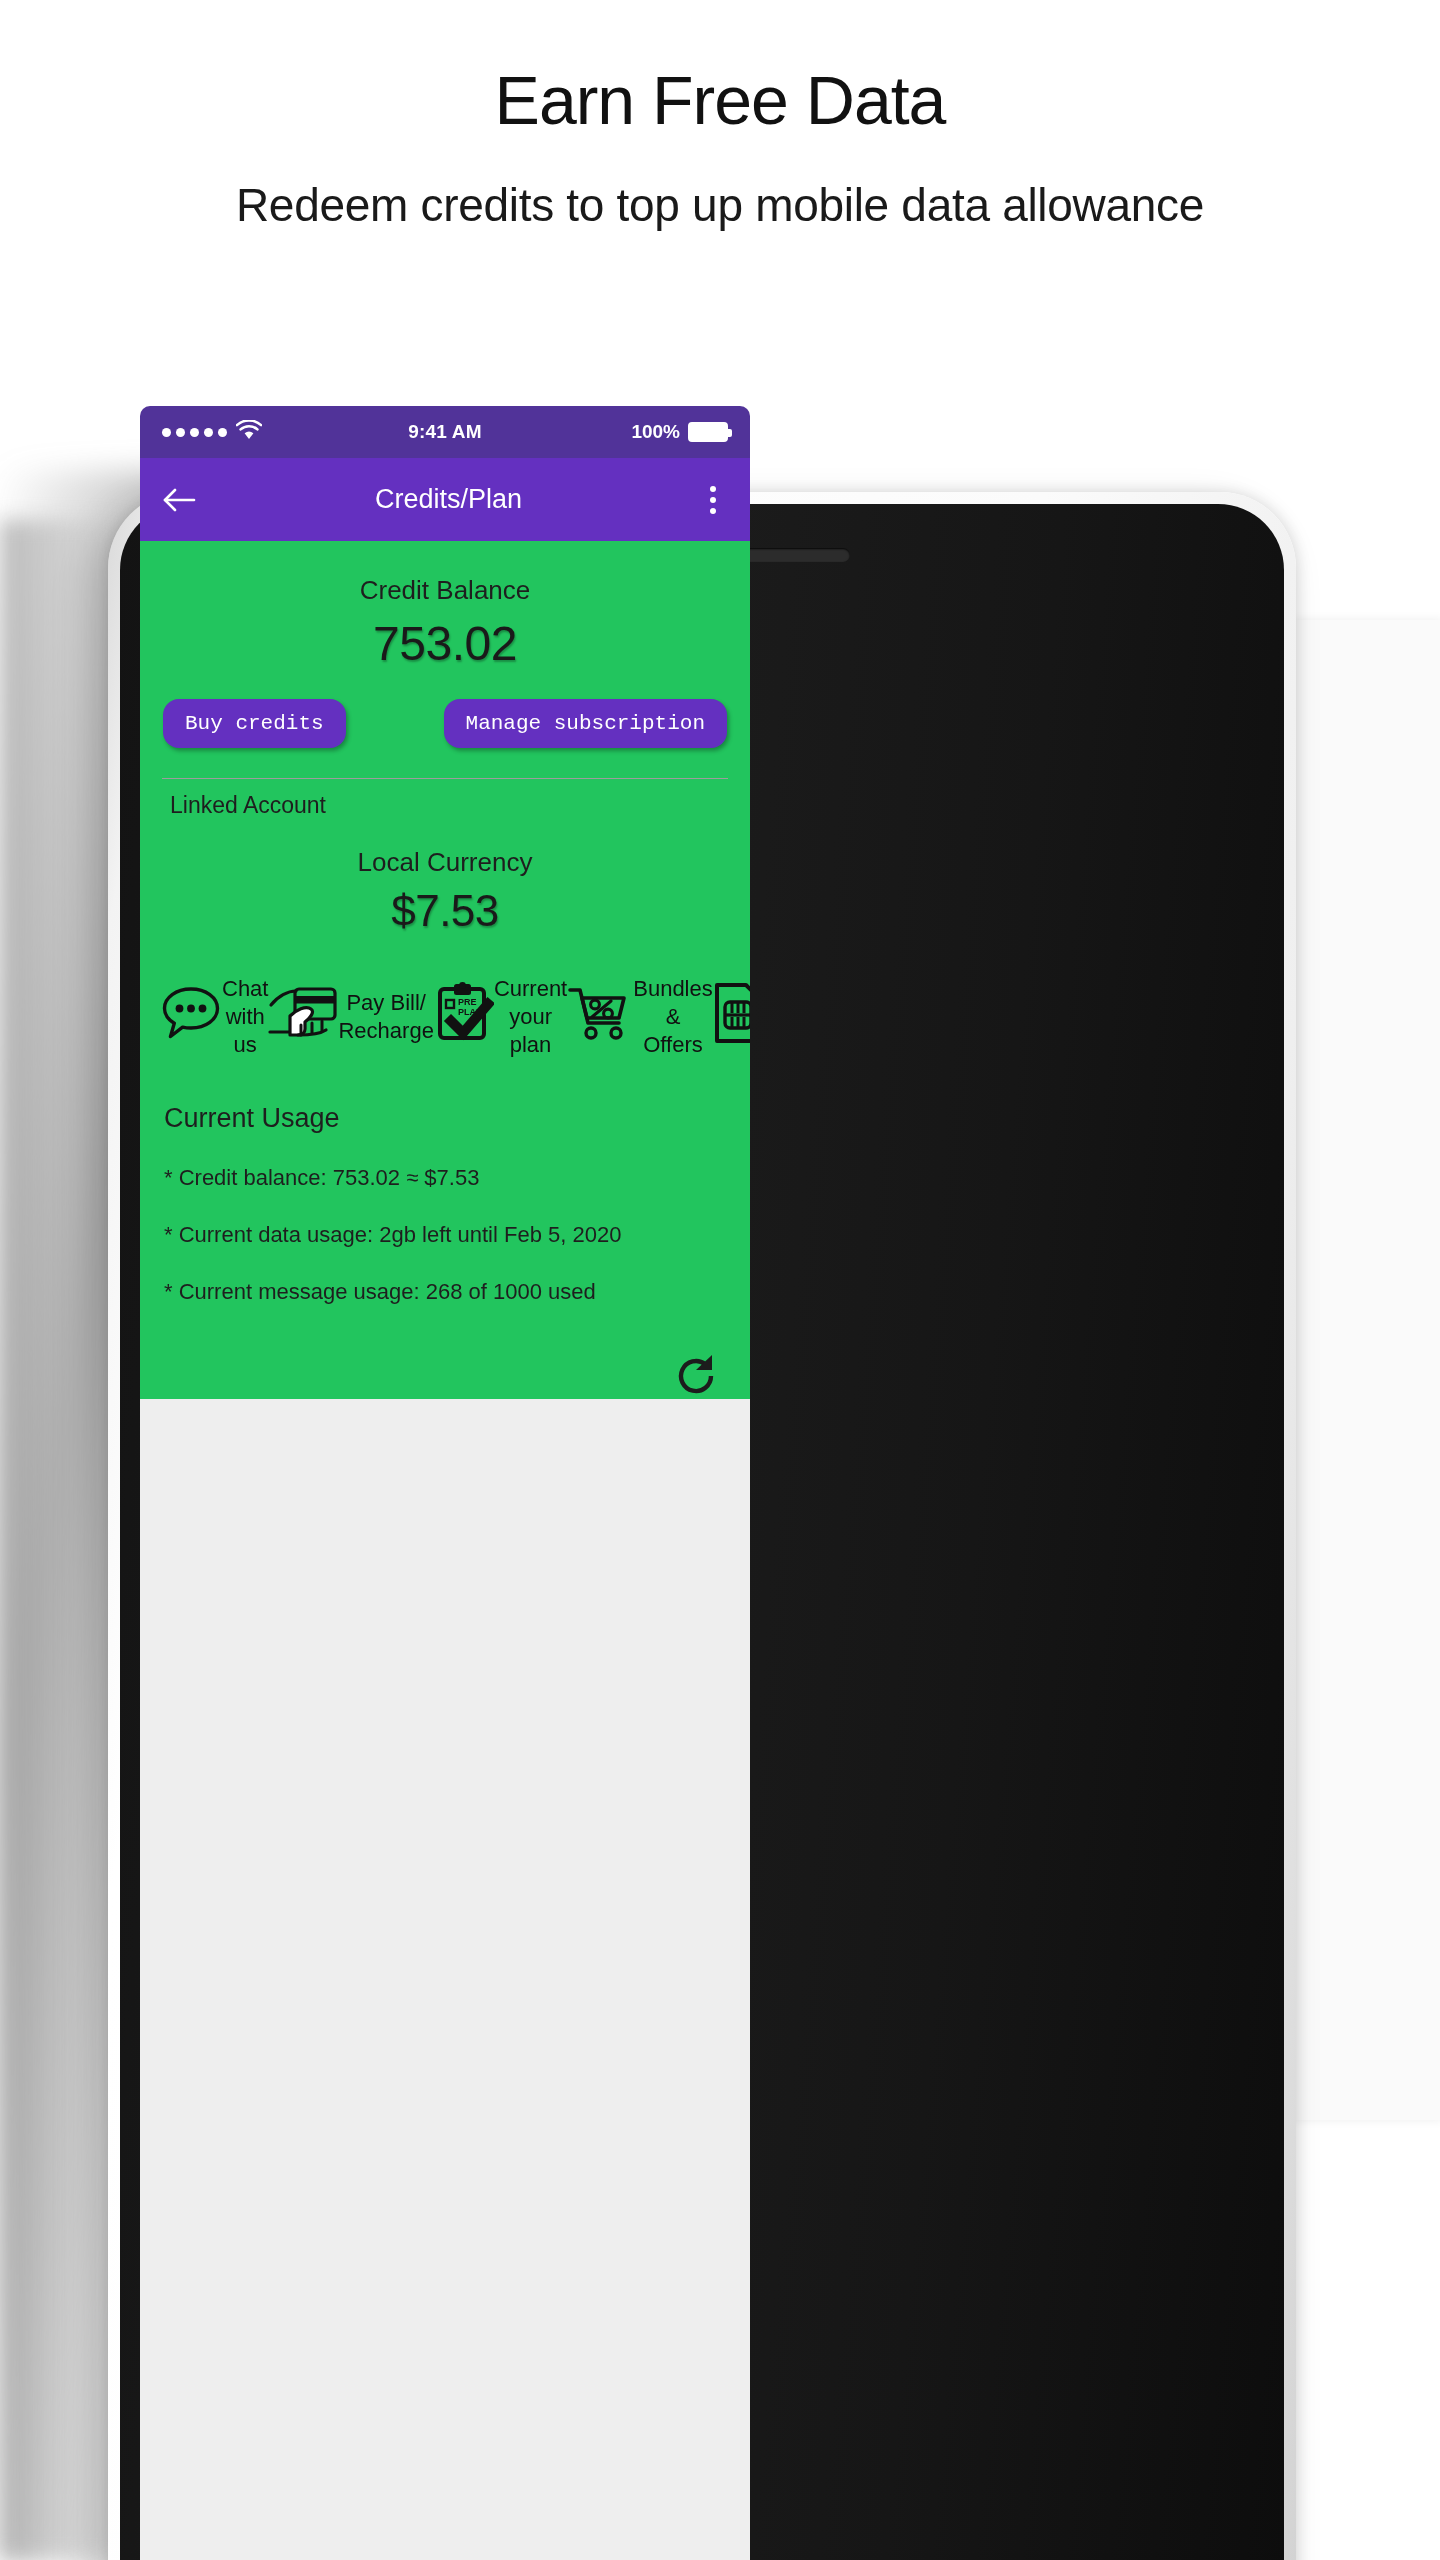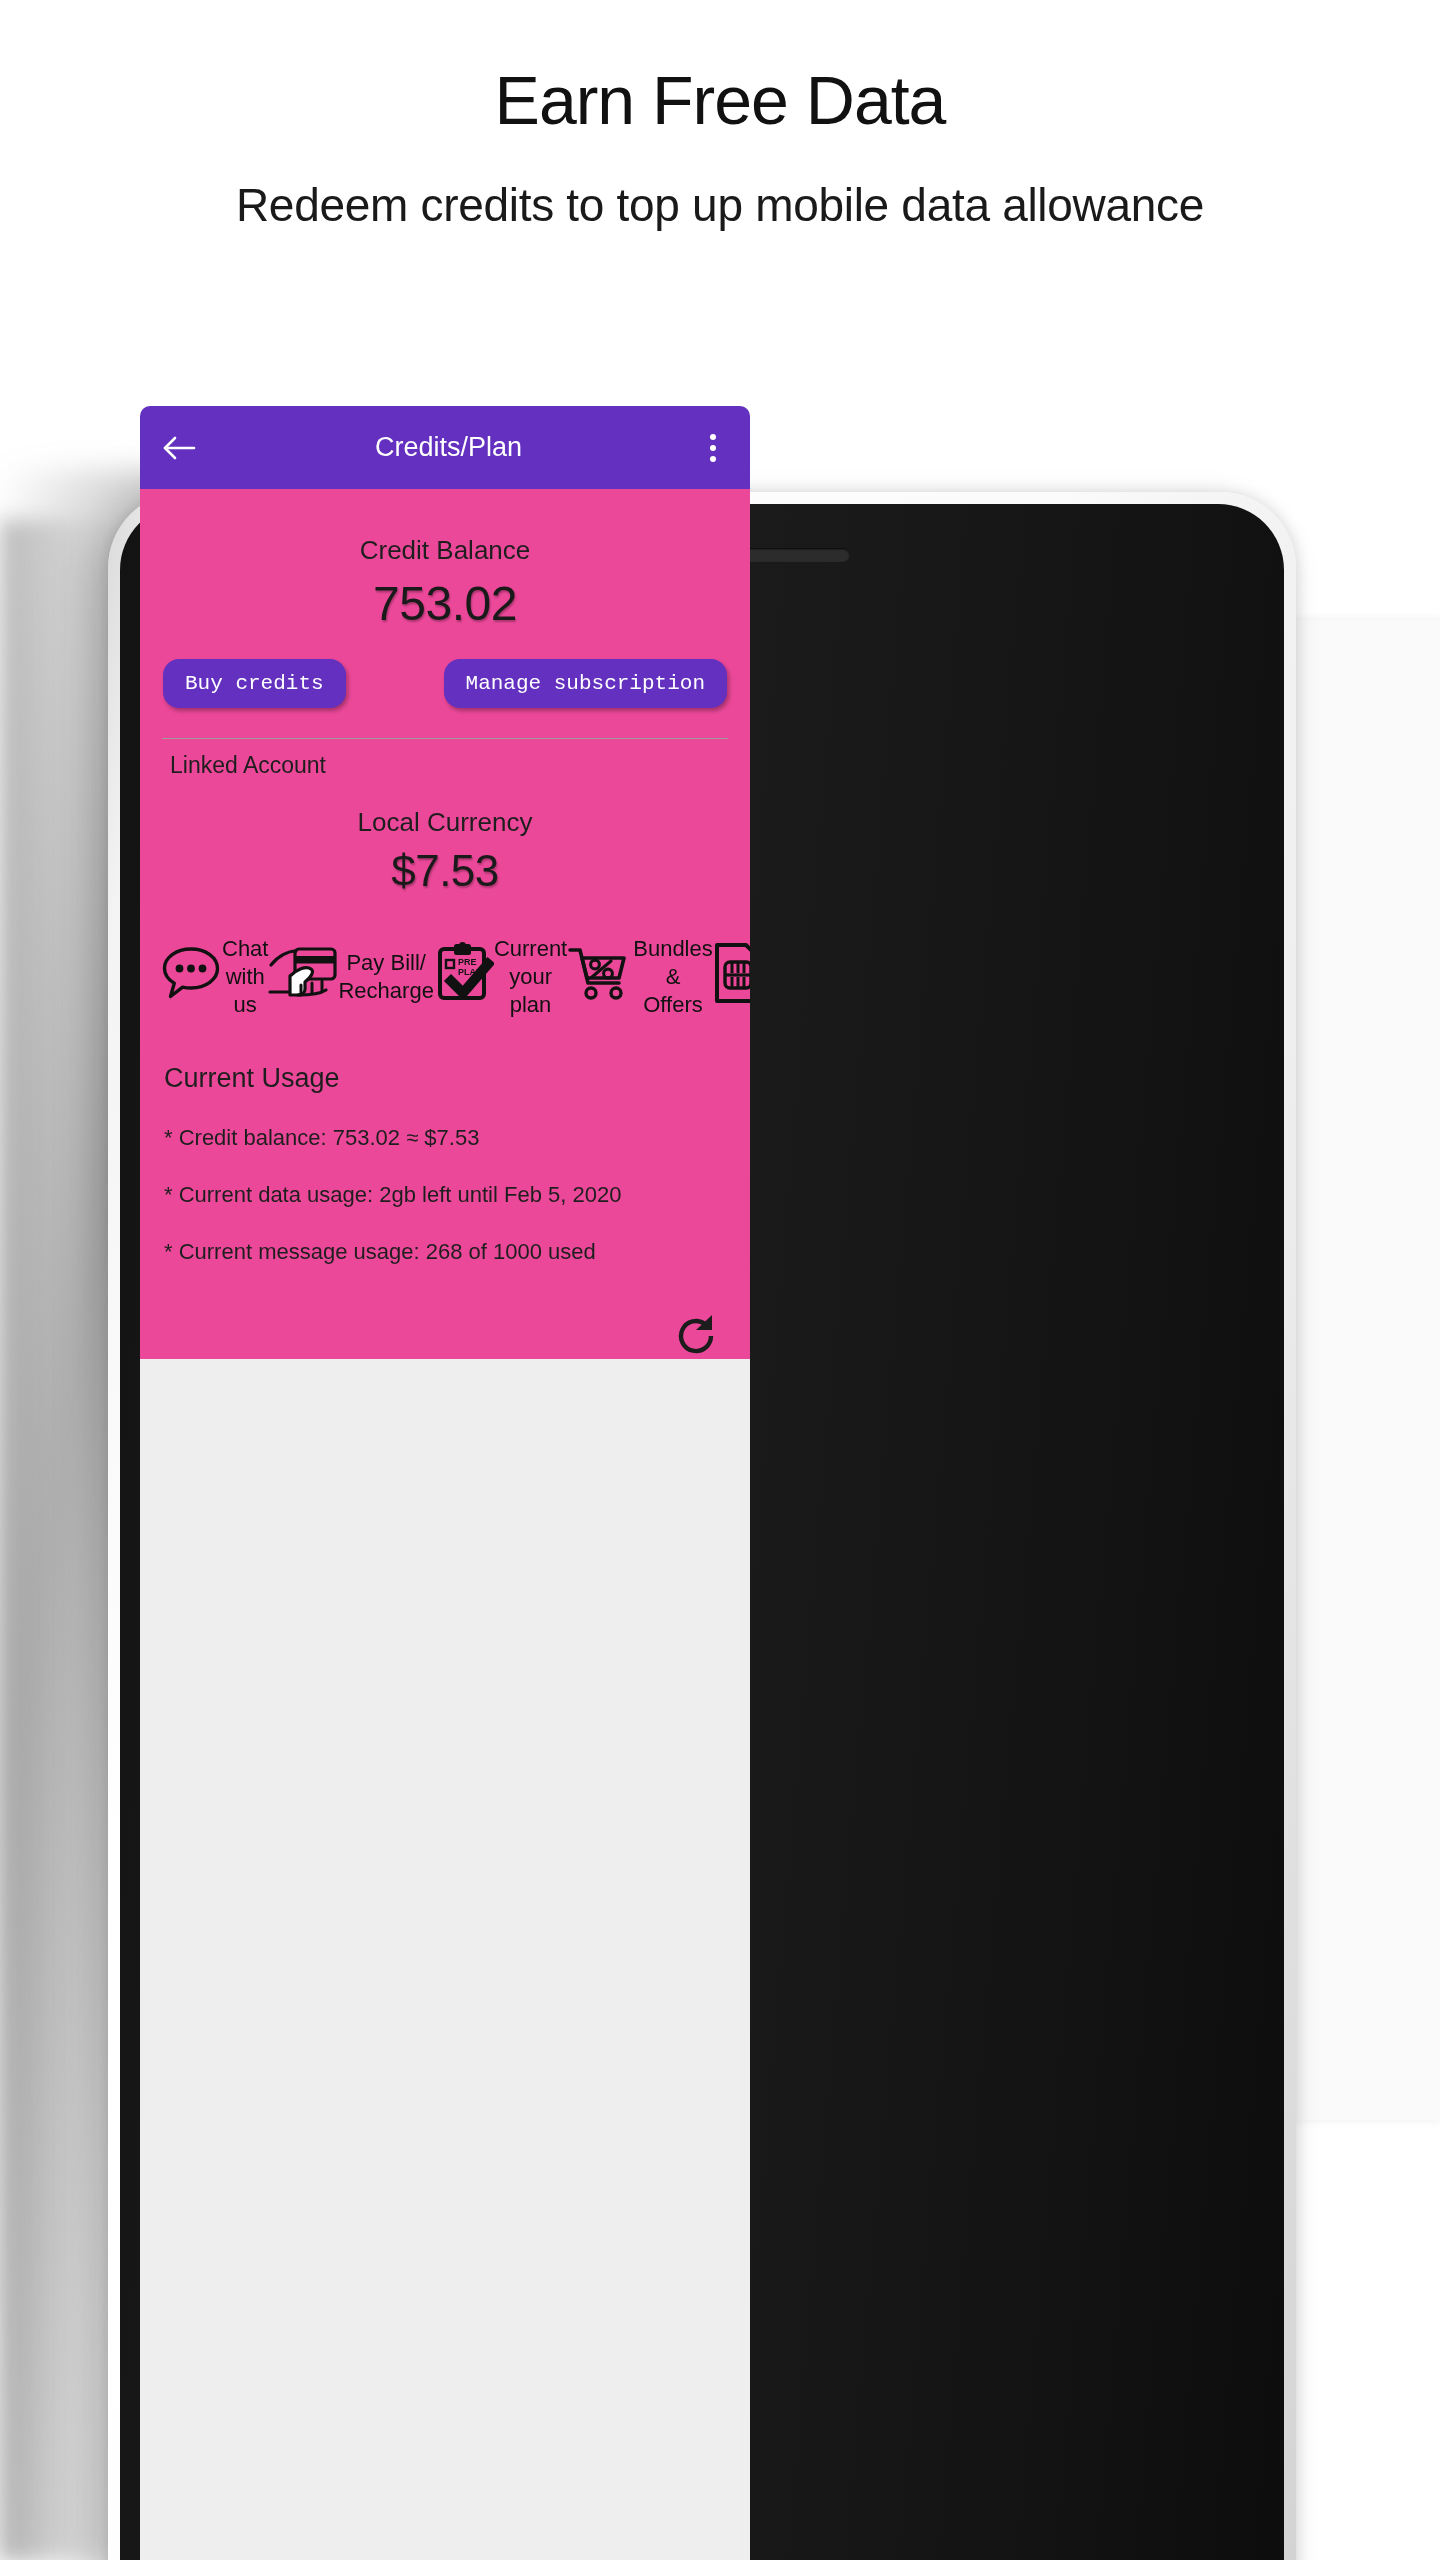--- a/index.html
+++ b/index.html
@@ -219,21 +219,21 @@
   .overflow {
     margin-left: auto;
     width: 34px; height: 40px;
     display: flex; flex-direction: column;
     align-items: center; justify-content: center;
     gap: 5px; z-index: 2;
   }
   .overflow i { display:block; width: 6px; height: 6px; border-radius: 50%; background:#fff; }
 
   
-  .content { background: #ec4899; padding: 12px 0 0 0; }
+  .content { background: #22c55e; padding: 0 0 0 0; }
 
   .balance-label {
     text-align: center;
     font-size: 26px;
     color: #1e1e1e;
     padding-top: 34px;
   }
   .balance-value {
     text-align: center;
     font-size: 48px;
@@ -385,20 +385,43 @@
   <div class="device-frame"></div>
   <div class="device-glass"></div>
 </div>
 
 <div class="earpiece"></div>
 <div class="front-cam"></div>
 
 <div class="screen">
 <div class="screen-inner">
 
+  <div class="statusbar">
+    <div class="sb-left">
+      <span class="sig-dots">
+        <i></i>
+            <i></i>
+            <i></i>
+            <i></i>
+            <i></i>
+      </span>
+      <span>
+        <svg width="26" height="20" viewBox="0 0 26 20" aria-hidden="true">
+          <path d="M13 19 L8.6 13.2 A7.5 7.5 0 0 1 17.4 13.2 Z" fill="#fff"></path>
+          <path d="M4.6 9.4 A12.6 12.6 0 0 1 21.4 9.4" stroke="#fff" stroke-width="2.6" fill="none" stroke-linecap="round"></path>
+          <path d="M0.9 5.1 A18.2 18.2 0 0 1 25.1 5.1" stroke="#fff" stroke-width="2.6" fill="none" stroke-linecap="round"></path>
+        </svg>
+      </span>
+    </div>
+    <div class="sb-center">9:41 AM</div>
+    <div class="sb-right">
+      <span>100%</span>
+      <span class="battery"></span>
+    </div>
+  </div>
 
   <div class="appbar">
     <div class="back-arrow">
       <svg width="34" height="26" viewBox="0 0 34 26" aria-hidden="true">
         <path d="M2 13 H31" stroke="#fff" stroke-width="2.6" stroke-linecap="round"></path>
         <path d="M12 3 L2 13 L12 23" stroke="#fff" stroke-width="2.6" fill="none" stroke-linecap="round" stroke-linejoin="round"></path>
       </svg>
     </div>
     <div class="appbar-title">Credits/Plan</div>
     <div class="overflow">

